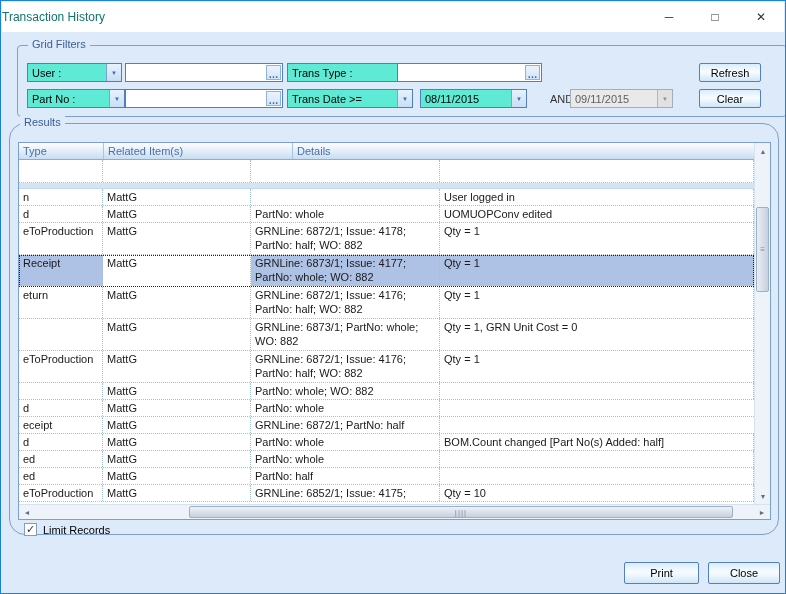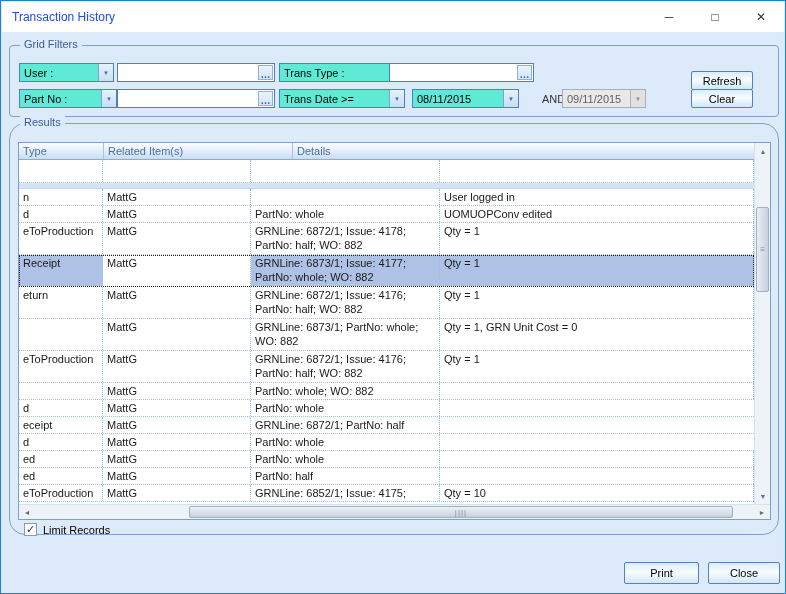--- a/index.html
+++ b/index.html
@@ -6,35 +6,35 @@
   html,body { width:786px; height:594px; font-family:"Liberation Sans", sans-serif; }
   .window {
     position:relative; width:786px; height:594px;
     background:#dceafa; border:1px solid #1883d7; overflow:hidden;
   }
   
   .titlebar {
     position:absolute; left:1px; top:1px; right:1px; height:30px;
     background:#ffffff; display:flex; align-items:center;
   }
-  .title { font-size:12px; color:#1d4ed8; padding-left:10px; }
+  .title { font-size:12px; color:#0f766e; }
   .caption-buttons { position:absolute; right:0; top:0; height:30px; display:flex; }
   .cap-btn {
     width:46px; height:30px; display:flex; align-items:center; justify-content:center;
     font-size:12px; color:#333; cursor:default; background:#fff;
   }
   
   .groupbox {
     position:absolute; border:1px solid #7fa0cc; border-radius:4px; background:#dceafa;
   }
   .legend {
     position:absolute; top:-8px; left:10px; background:#dceafa; padding:0 4px;
     font-size:11px; color:#3c5e94;
   }
-  #gb-filters { left:8px; top:44px; width:770px; height:72px;padding-left:28px; }
+  #gb-filters { left:16px; top:44px; width:770px; height:72px;padding-left:28px; }
   #gb-results { left:8px; top:122px; width:770px; height:412px;border-radius:16px; }
   
   .combo, .datepick {
     position:absolute; height:19px; background:#5eead4; border:1px solid #4d7fc1;
     display:flex; align-items:center; font-size:11px; color:#000;
   }
   .combo-label, .date-value { flex:1; padding-left:4px; white-space:nowrap; overflow:hidden; }
   .combo-btn {
     width:15px; height:100%; background:linear-gradient(180deg,#e7f2fd,#c9def5);
     border-left:1px solid #7da3d4; display:flex; align-items:center; justify-content:center;
@@ -52,21 +52,21 @@
   .and-label { position:absolute; font-size:11px; color:#333; }
   .datepick.disabled { background:#e9e9e9; border-color:#a5aeb8; }
   .datepick.disabled .date-value { color:#5e5e5e; }
   .datepick.disabled .combo-btn { background:#e1e1e1; border-left-color:#b5b5b5; }
   .datepick.disabled .combo-arrow { color:#8f8f8f; }
   .sys-btn {
     position:absolute; border:1px solid #5580c0; border-radius:2px; font-size:11px; color:#000;
     background:linear-gradient(180deg,#d9edfb 0%,#f8fcff 45%,#f2f9fe 55%,#cfe6f7 100%);
     display:flex; align-items:center; justify-content:center; cursor:default;
   }
-  #btn-refresh { left:681px; top:17px; width:62px; height:19px;margin-top:8px; }
+  #btn-refresh { left:681px; top:17px; width:62px; height:19px; }
   #btn-clear   { left:681px; top:43px; width:62px; height:19px; }
   
   .grid {
     position:absolute; left:8px; top:18px; width:753px; height:378px;
     background:#fff; border:1px solid #7a9fd0; overflow:hidden;
   }
   .grid-header {
     position:absolute; left:0; top:0; width:735px; height:17px; display:flex;
     background:linear-gradient(180deg,#fdfeff,#c9ddf2); border-bottom:1px solid #87aed6;
   }
@@ -191,21 +191,21 @@
         <span class="combo-arrow">▼</span>
       </span>
     </div>
     <div class="datepick" style="left:402px; top:43px; width:107px;">
       <span class="date-value">08/11/2015</span>
       <span class="combo-btn">
         <span class="combo-arrow">▼</span>
       </span>
     </div>
     <span class="and-label" style="left:532px; top:47px;">AND</span>
-    <div class="datepick disabled" style="left:552px; top:43px; width:84px;justify-content:flex-end;">
+    <div class="datepick disabled" style="left:552px; top:43px; width:103px;justify-content:flex-end;">
       <span class="date-value">09/11/2015</span>
       <span class="combo-btn">
         <span class="combo-arrow">▼</span>
       </span>
     </div>
 
     <div class="sys-btn" id="btn-refresh">Refresh</div>
     <div class="sys-btn" id="btn-clear">Clear</div>
   </div>
 
@@ -284,20 +284,21 @@
           </div>
           <div class="row h1">
             <div class="cell c0">eceipt</div>
             <div class="cell c1">MattG</div>
             <div class="cell c2">GRNLine: 6872/1; PartNo: half</div>
           </div>
           <div class="row h1">
             <div class="cell c0">d</div>
             <div class="cell c1">MattG</div>
             <div class="cell c2">PartNo: whole</div>
+            <div class="cell c3">BOM.Count changed [Part No(s) Added: half]</div>
           </div>
           <div class="row h1">
             <div class="cell c0">ed</div>
             <div class="cell c1">MattG</div>
             <div class="cell c2">PartNo: whole</div>
             <div class="cell c3"></div>
           </div>
           <div class="row h1">
             <div class="cell c0">ed</div>
             <div class="cell c1">MattG</div>

